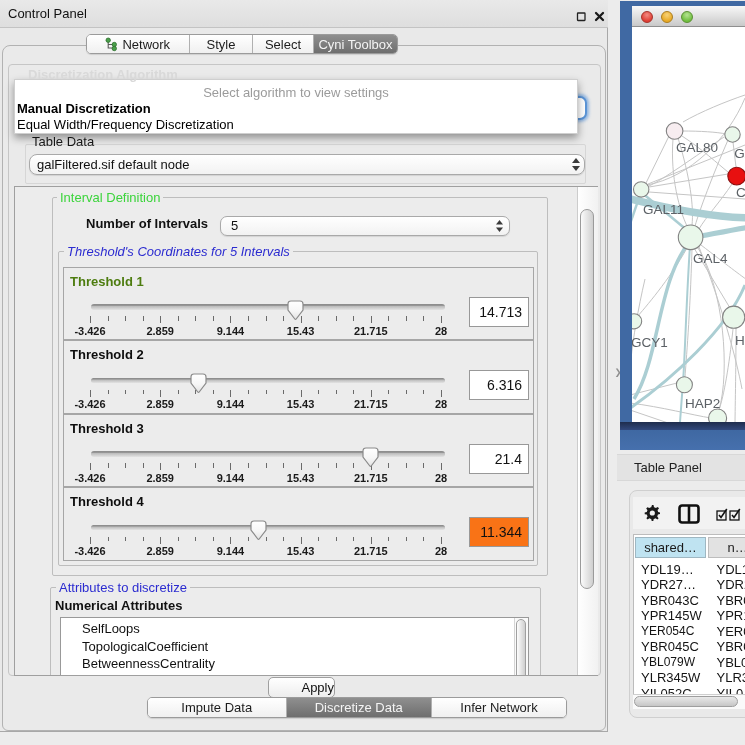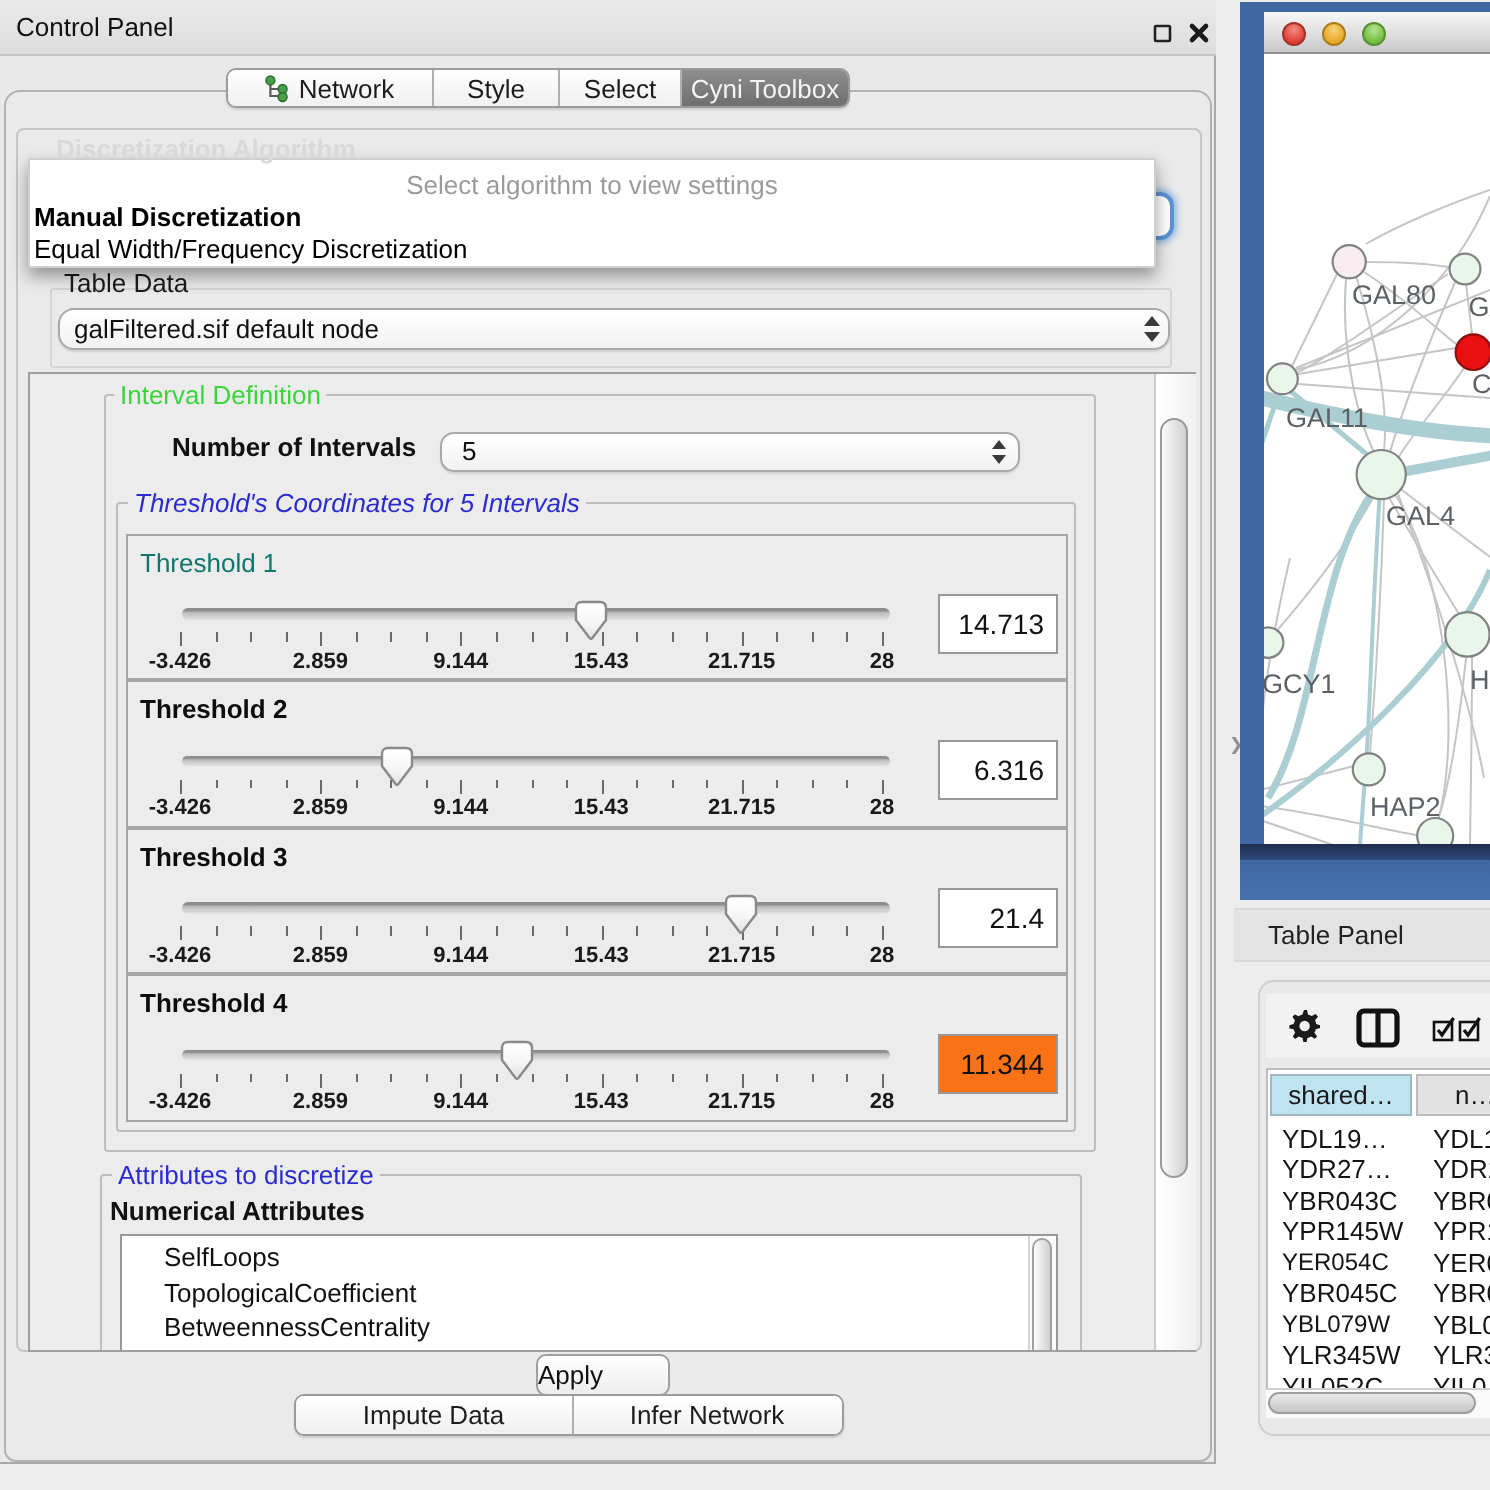--- a/index.html
+++ b/index.html
@@ -7,21 +7,21 @@
 </style></head><body>
 <div class="abs" style="left:0px;top:0px;width:608px;height:732px;background:#e9e9e9;border-right:1px solid #a8a8a8;border-bottom:1px solid #a8a8a8;"></div>
 <div class="abs" style="left:0px;top:0px;width:608px;height:28px;background:linear-gradient(#e9e9e9,#dedede);border-bottom:1px solid #c3c3c3;"></div>
 <div class="abs" style="left:8px;top:0;height:28px;line-height:28px;font-size:13px;color:#111;">Control Panel</div>
 <svg class="abs" style="left:575px;top:10px;" width="32" height="13" viewBox="0 0 32 13">
 <rect x="2.5" y="3" width="7.5" height="7.5" fill="none" stroke="#222" stroke-width="1.3" rx="0.5"></rect>
 <path d="M21 3 L28 10 M28 3 L21 10" stroke="#1a1a1a" stroke-width="2.3" stroke-linecap="round" fill="none"></path>
 </svg>
 <div class="abs" style="left:2px;top:45px;width:604px;height:686px;background:#eaeaea;border:1px solid #b2b2b2;border-radius:8px 8px 6px 6px;"></div>
 <div class="abs" style="left:8px;top:64px;width:593px;height:612px;background:#eaeaea;border:1px solid #c6c6c6;border-radius:4px;"></div>
-<div class="abs" style="left:85.5px;top:34px;height:20px;border:1px solid #9b9b9b;border-radius:5px;overflow:hidden;display:flex;box-shadow:0 1px 1px rgba(0,0,0,0.12);margin-left:27px;">
+<div class="abs" style="left:85.5px;top:34px;height:20px;border:1px solid #9b9b9b;border-radius:5px;overflow:hidden;display:flex;box-shadow:0 1px 1px rgba(0,0,0,0.12);">
 <div style="width:102.5px;background:linear-gradient(#ffffff,#f0f0f0);color:#1c1c1c;font-size:13px;display:flex;align-items:center;justify-content:center;"><svg width="13" height="15" viewBox="0 0 13 15" style="margin-right:4px;">
         <path d="M3.2 4 L3.2 11 L9 11 M3.2 7.5 L9 7.5" stroke="#5a5a5a" stroke-width="1.1" fill="none"></path>
         <circle cx="3.2" cy="3.2" r="2.2" fill="#4aa04a" stroke="#2e6e2e" stroke-width="0.8"></circle>
         <circle cx="9.3" cy="7.5" r="2.2" fill="#4aa04a" stroke="#2e6e2e" stroke-width="0.8"></circle>
         <circle cx="9.3" cy="11.5" r="2.2" fill="#4aa04a" stroke="#2e6e2e" stroke-width="0.8"></circle>
       </svg>Network</div>
 <div style="width:63px;background:linear-gradient(#ffffff,#f0f0f0);color:#1c1c1c;border-left:1px solid #b0b0b0;font-size:13px;display:flex;align-items:center;justify-content:center;">Style</div>
 <div style="width:61px;background:linear-gradient(#ffffff,#f0f0f0);color:#1c1c1c;border-left:1px solid #b0b0b0;font-size:13px;display:flex;align-items:center;justify-content:center;">Select</div>
 <div style="width:84px;background:linear-gradient(#8f8f8f,#6e6e6e);color:#f4f4f4;border-left:1px solid #b0b0b0;font-size:13px;display:flex;align-items:center;justify-content:center;">Cyni Toolbox</div>
 </div>
@@ -41,21 +41,21 @@
 <div class="abs" style="left:71px;top:29px;font-size:13px;font-weight:bold;color:#111;">Number of Intervals</div>
 <div class="abs" style="left:205px;top:29px;width:290px;height:20px;background:linear-gradient(#ffffff,#f2f2f2);border:1px solid #a9a9a9;border-radius:7px;box-shadow:0 1px 1px rgba(0,0,0,0.1);"></div>
 <div class="abs" style="left:216px;top:29px;font-size:13px;color:#111;height:20px;line-height:20px;">5</div>
 <svg class="abs" style="left:479px;top:32px;" width="11" height="14" viewBox="0 0 11 14">
 <path d="M5.5 1 L9 5.5 L2 5.5 Z" fill="#3a3a3a"></path>
         <path d="M5.5 13 L9 8.5 L2 8.5 Z" fill="#3a3a3a"></path>
       </svg>
 <div class="abs" style="left:43px;top:64px;width:480px;height:315px;border:1px solid #bdbdbd;border-radius:2px;"></div>
 <div class="abs" style="left:49px;top:57px;font-size:13px;color:#2b2bd0;font-style:italic;"><span style="background:#ececec;padding:0 3px;">Threshold's Coordinates for 5 Intervals</span></div>
 <div class="abs" style="left:48px;top:79.5px;width:471px;height:73.5px;border:1px solid #a6a6a6;background:#ececec;"></div>
-<div class="abs" style="left:55px;top:86.5px;font-size:13px;font-weight:normal;color:#0f766e;">Threshold 1</div>
+<div class="abs" style="left:55px;top:86.5px;font-size:13px;font-weight:bold;color:#4d7c0f;">Threshold 1</div>
 <div class="abs" style="left:75.5px;top:117.0px;width:354px;height:5.5px;border-radius:3px;background:linear-gradient(#8e8e8e 0%,#8e8e8e 22%,#bdbdbd 40%,#e3e3e3 100%);"></div>
 <div class="abs" style="left:75.0px;top:129.0px;width:1px;height:7.0px;background:#6a6a6a;"></div>
 <div class="abs" style="left:92.55px;top:129.0px;width:1px;height:4.5px;background:#6a6a6a;"></div>
 <div class="abs" style="left:110.1px;top:129.0px;width:1px;height:4.5px;background:#6a6a6a;"></div>
 <div class="abs" style="left:127.65px;top:129.0px;width:1px;height:4.5px;background:#6a6a6a;"></div>
 <div class="abs" style="left:145.2px;top:129.0px;width:1px;height:7.0px;background:#6a6a6a;"></div>
 <div class="abs" style="left:162.75px;top:129.0px;width:1px;height:4.5px;background:#6a6a6a;"></div>
 <div class="abs" style="left:180.3px;top:129.0px;width:1px;height:4.5px;background:#6a6a6a;"></div>
 <div class="abs" style="left:197.85000000000002px;top:129.0px;width:1px;height:4.5px;background:#6a6a6a;"></div>
 <div class="abs" style="left:215.4px;top:129.0px;width:1px;height:7.0px;background:#6a6a6a;"></div>
@@ -265,23 +265,24 @@
 <div class="abs" style="left:44.5px;top:429.5px;width:469px;height:120px;background:#fff;border:1px solid #999;"></div>
 <div class="abs" style="left:67px;top:434px;font-size:13px;color:#111;">SelfLoops</div>
 <div class="abs" style="left:67px;top:451.5px;font-size:13px;color:#111;">TopologicalCoefficient</div>
 <div class="abs" style="left:67px;top:469px;font-size:13px;color:#111;">BetweennessCentrality</div>
 <div class="abs" style="left:498.5px;top:430.5px;width:14px;height:118px;background:#fafafa;border-left:1px solid #d5d5d5;"></div>
 <div class="abs" style="left:500.5px;top:431.5px;width:10.5px;height:116px;background:linear-gradient(to right,#fdfdfd,#cfcfcf);border:1px solid #a0a0a0;border-radius:5px;"></div>
 </div>
 <div class="abs" style="left:562px;top:0;width:21px;height:488px;background:linear-gradient(to right,#ffffff,#f1f1f1);border-left:1px solid #cccccc;"></div>
 <div class="abs" style="left:565px;top:22px;width:14px;height:380px;background:linear-gradient(to right,#fbfbfb,#cfcfcf);border:1px solid #9a9a9a;border-radius:7px;"></div>
 </div>
-<div class="abs" style="left:268px;top:677px;width:67px;height:21px;background:linear-gradient(#ffffff,#ededed);border:1px solid #9f9f9f;border-radius:5px;font-size:13px;color:#111;text-align:left;line-height:19px;">Apply</div>
+<div class="abs" style="left:268px;top:677px;width:67px;height:21px;background:linear-gradient(#ffffff,#ededed);border:1px solid #9f9f9f;border-radius:5px;font-size:13px;color:#111;text-align:right;line-height:19px;">Apply</div>
 <div class="abs" style="left:147px;top:697px;height:21px;border:1px solid #9b9b9b;border-radius:5px;overflow:hidden;display:flex;box-shadow:0 1px 1px rgba(0,0,0,0.12);">
 <div style="width:137.5px;background:linear-gradient(#ffffff,#f0f0f0);color:#1c1c1c;font-size:13px;display:flex;align-items:center;justify-content:center;">Impute Data</div>
+<div style="width:145.5px;background:linear-gradient(#8f8f8f,#6e6e6e);color:#f4f4f4;border-left:1px solid #b0b0b0;font-size:13px;display:flex;align-items:center;justify-content:center;">Discretize Data</div>
 <div style="width:135px;background:linear-gradient(#ffffff,#f0f0f0);color:#1c1c1c;border-left:1px solid #b0b0b0;font-size:13px;display:flex;align-items:center;justify-content:center;">Infer Network</div>
 </div>
 <div class="abs" style="left:14px;top:79px;width:564px;height:55px;background:#fff;border:1px solid #cfcfcf;box-shadow:0 4px 8px rgba(0,0,0,0.38);"></div>
 <div class="abs" style="left:14px;top:84.5px;width:564px;text-align:center;font-size:13px;color:#9b9b9b;">Select algorithm to view settings</div>
 <div class="abs" style="left:17px;top:101px;font-size:13px;font-weight:bold;color:#000;">Manual Discretization</div>
 <div class="abs" style="left:17px;top:116.5px;font-size:13px;color:#000;">Equal Width/Frequency Discretization</div>
 <div class="abs" style="left:28px;top:66.5px;font-size:13px;font-weight:bold;color:#d9d9d9;">Discretization Algorithm</div>
 <div class="abs" style="left:614.5px;top:367px;font-size:8.5px;color:#909090;">❯</div>
 <div class="abs" style="left:620px;top:1px;width:125px;height:449px;background:#4069a3;"></div>
 <div class="abs" style="left:620px;top:421.5px;width:125px;height:8px;background:linear-gradient(#1f2d4d,#31487c);"></div>

